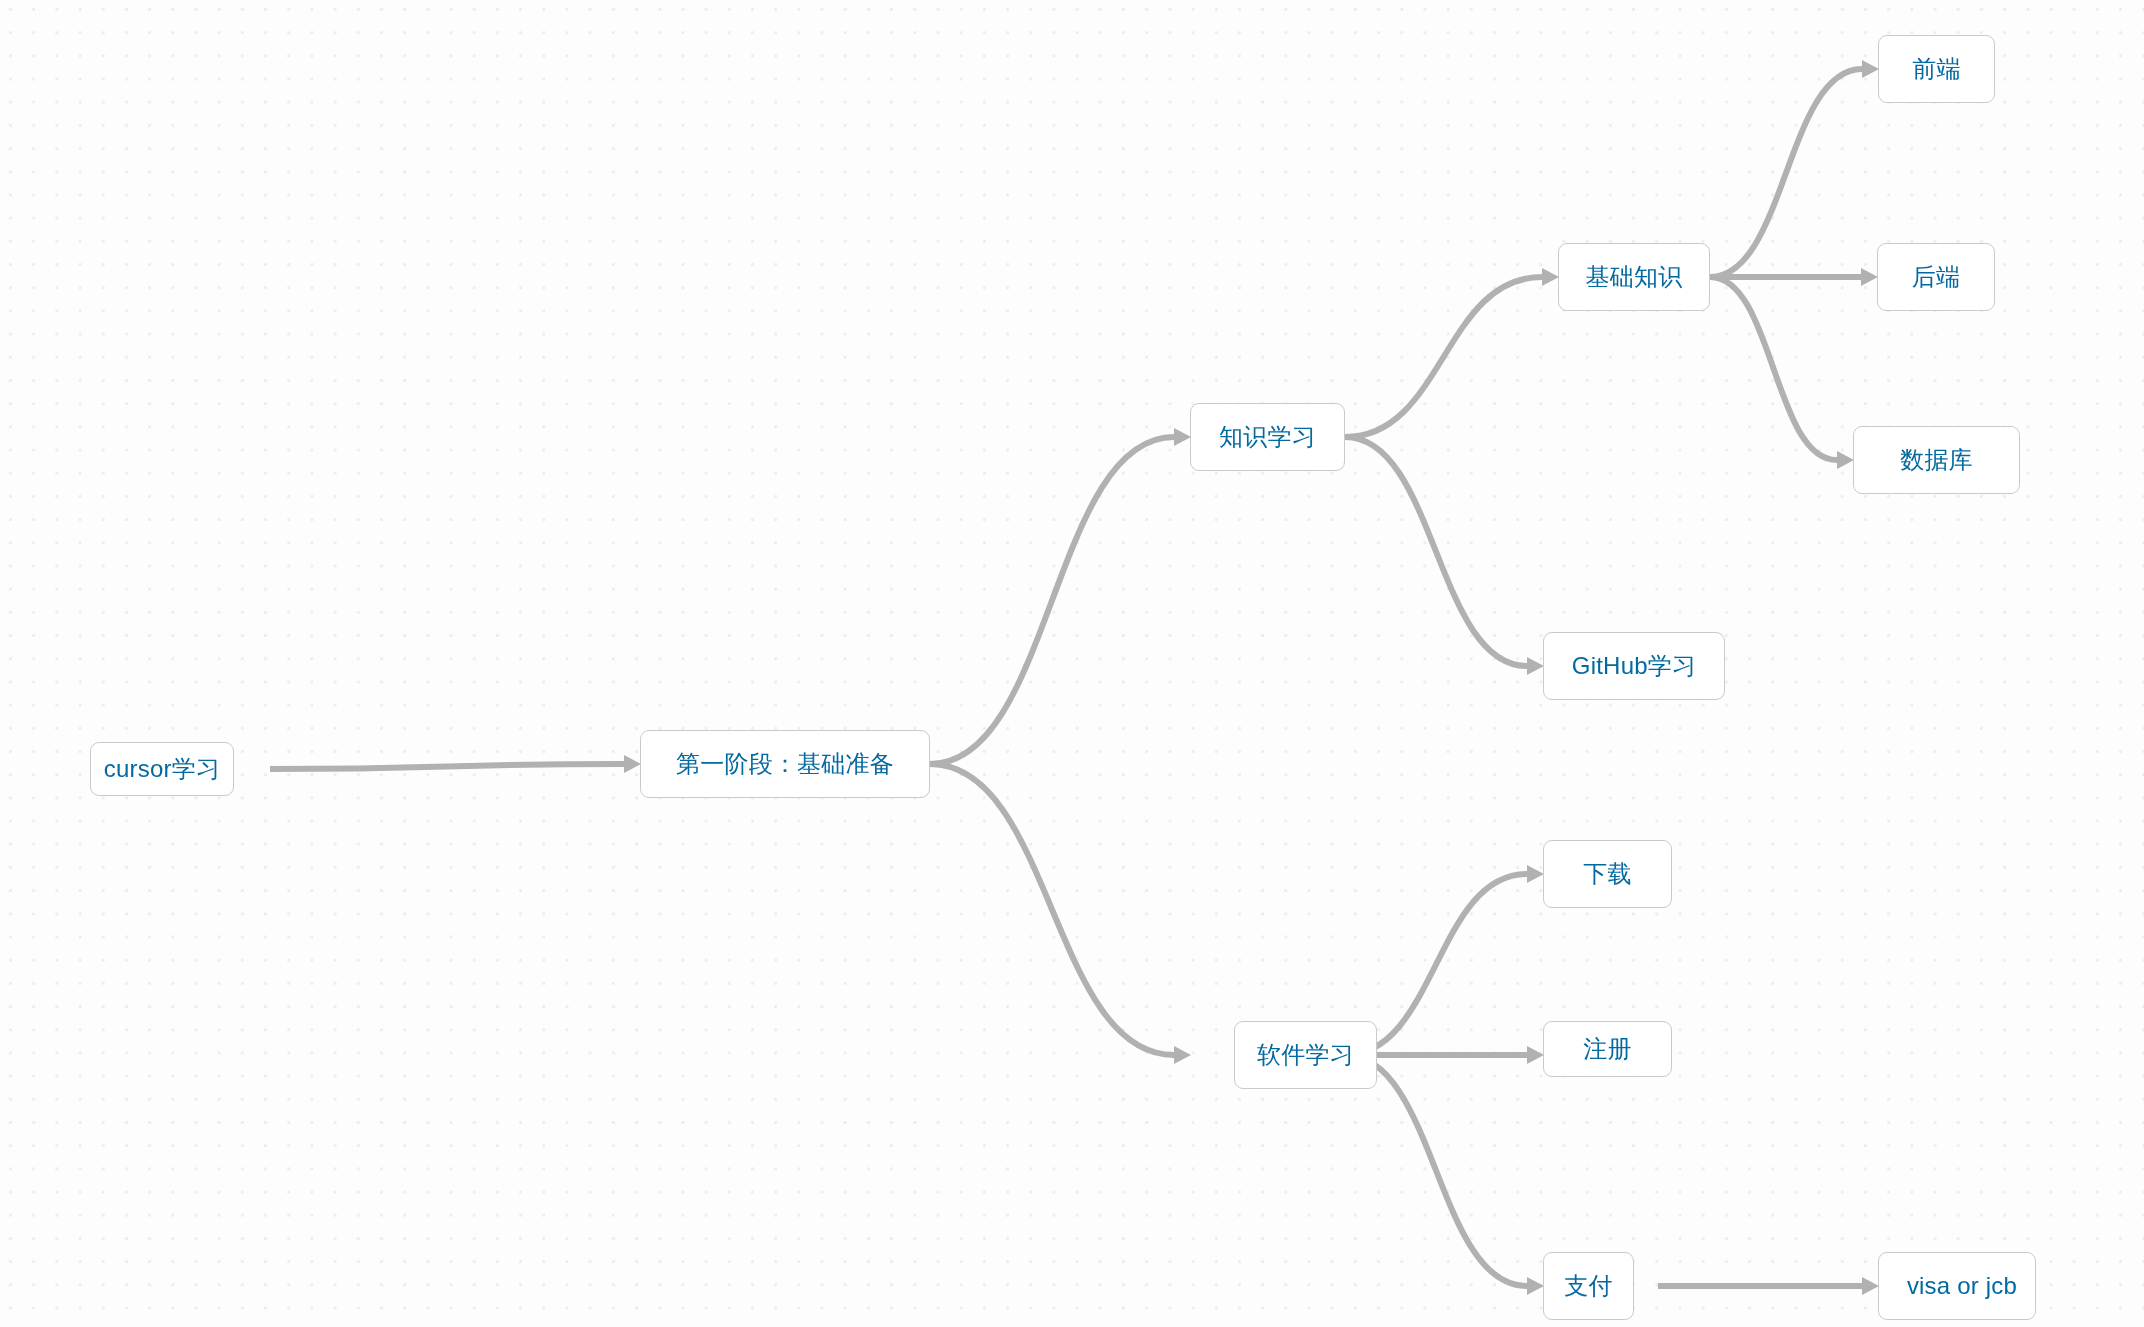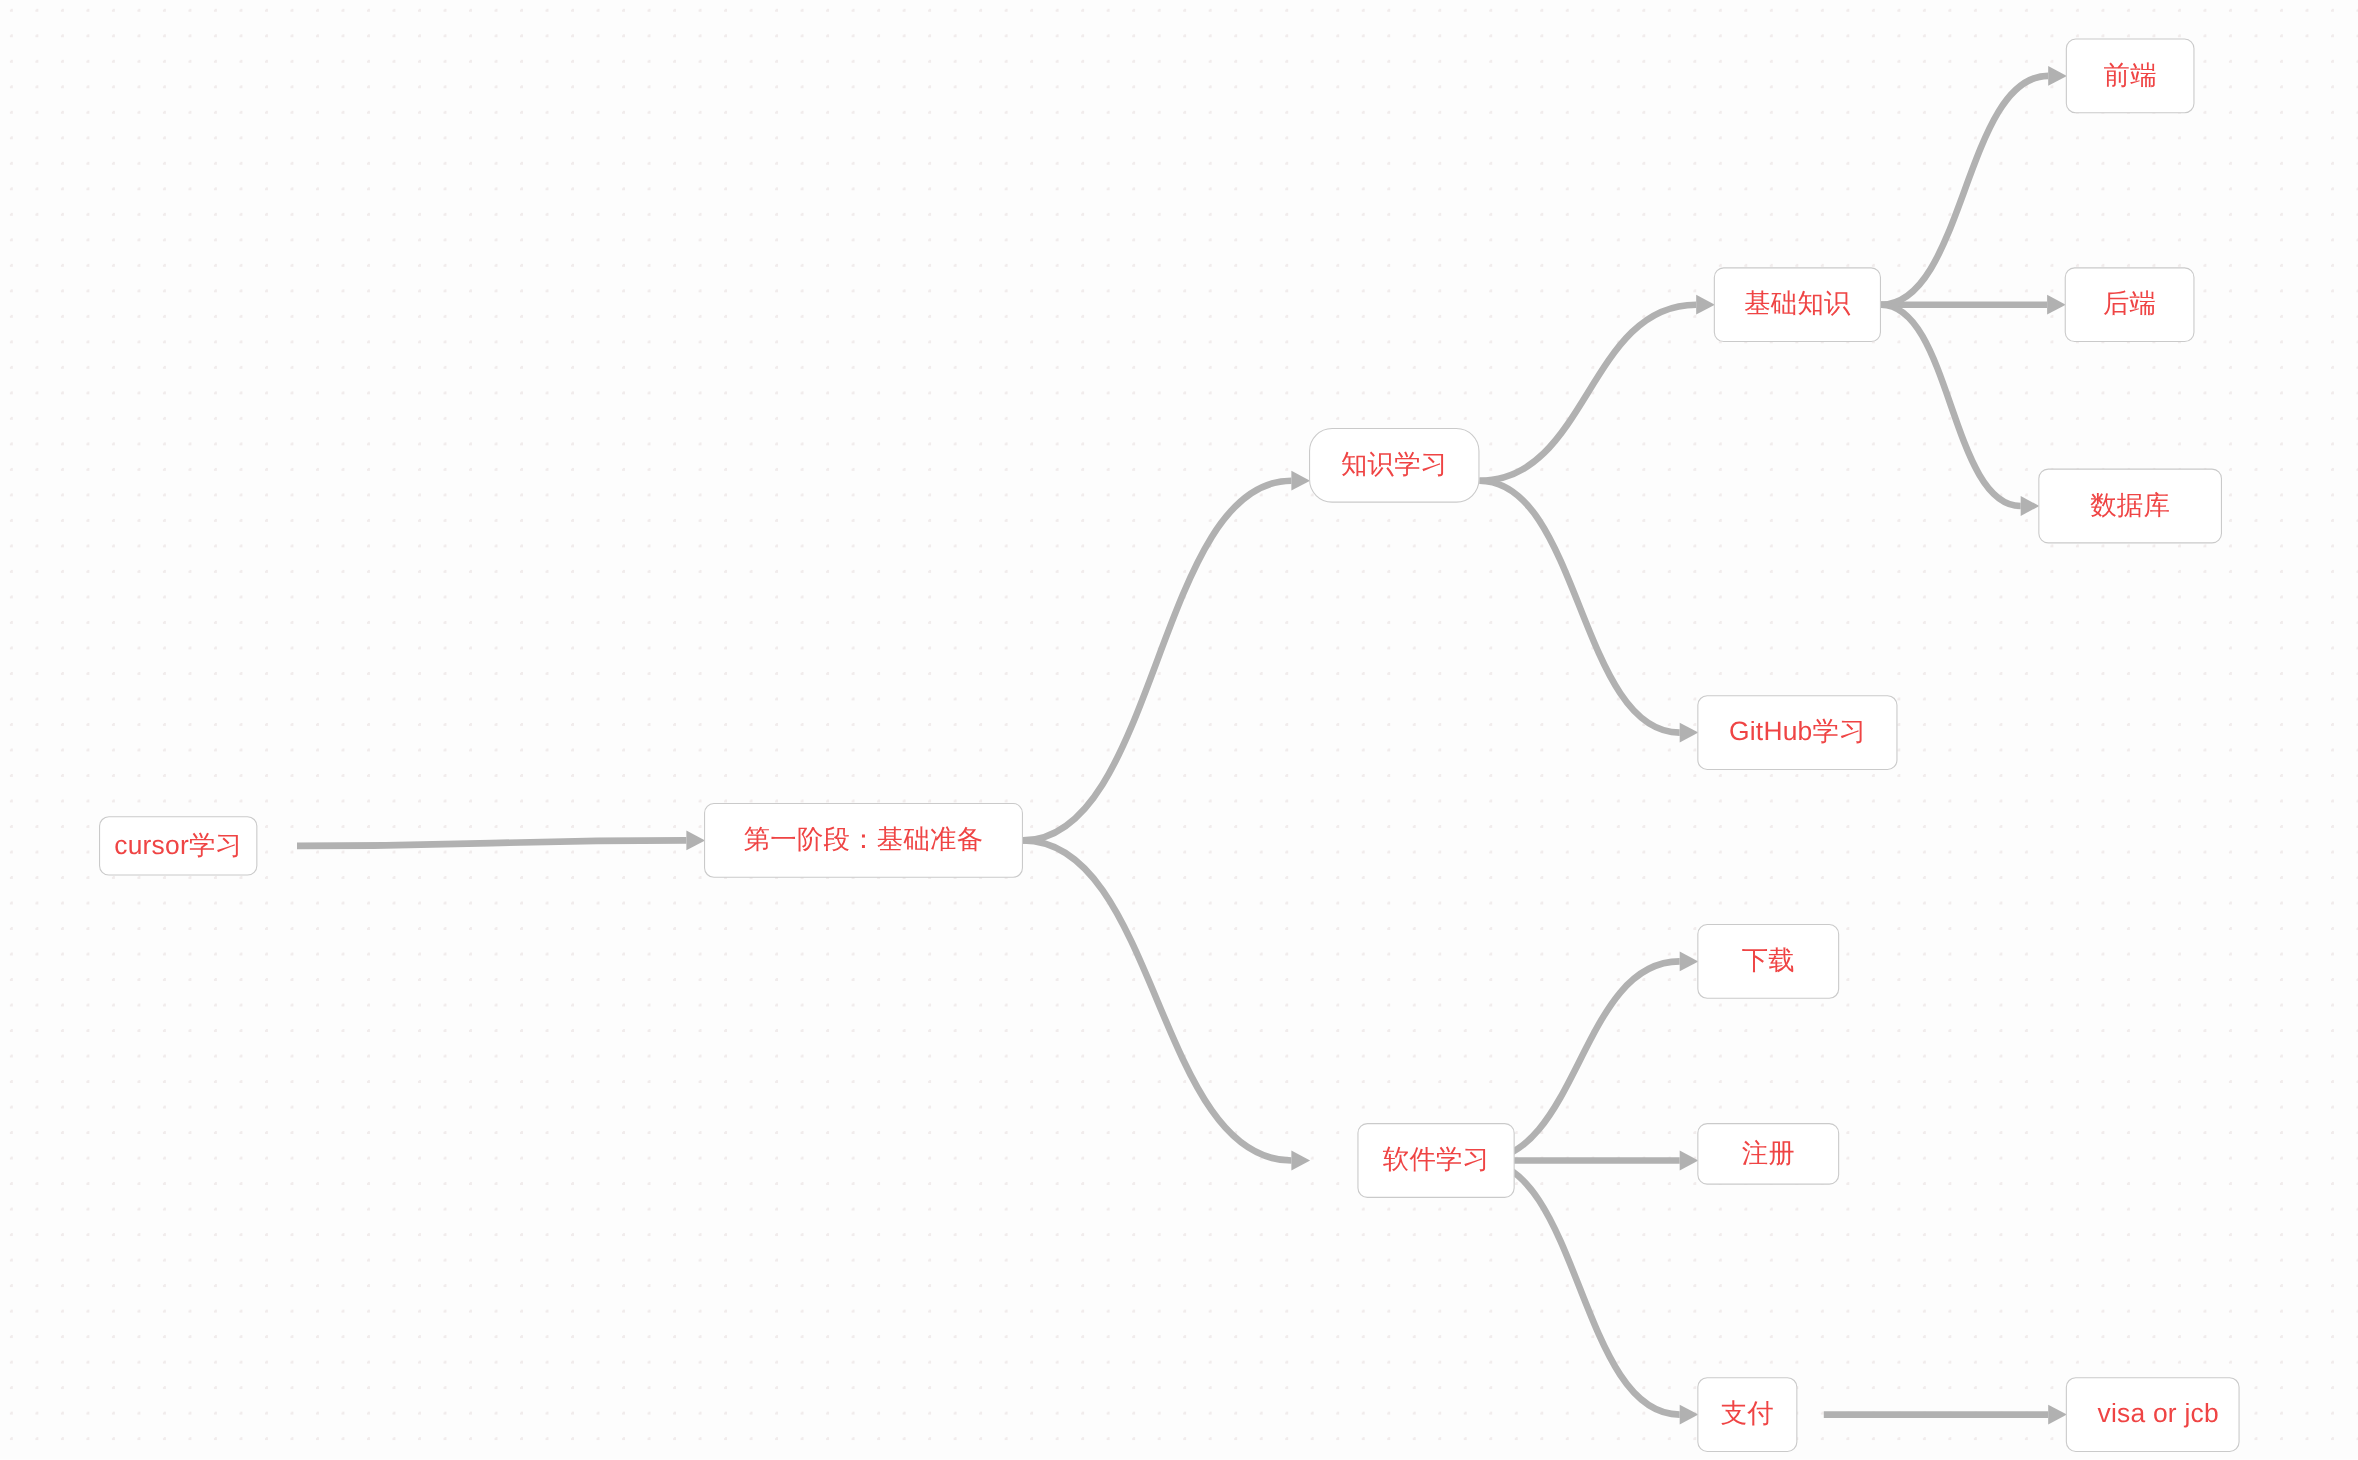--- a/index.html
+++ b/index.html
@@ -38,21 +38,21 @@
   }
   .node {
     position: absolute;
     box-sizing: border-box;
     background: #ffffff;
     border: 1.6px solid #cacaca;
     border-radius: 9px;
     display: flex;
     align-items: center;
     justify-content: center;
-    color: #ef4444;
+    color: #0369a1;
     font-size: 24px;
     line-height: 1;
     letter-spacing: 0.2px;
     white-space: nowrap;
     box-shadow: 0 0 0 0 rgba(0,0,0,0);
     cursor: default;
   }
   .node-label {
     pointer-events: none;
   }
@@ -87,21 +87,21 @@
       <path d="M 1658 1286 C 1760 1286, 1760 1286, 1862 1286" class="edge-path"></path>
       <polygon points="1879,1286 1862,1277 1862,1295" class="arrow-head"></polygon>
     </svg>
   <div id="nodes-layer">
       <div class="node" style="left: 90px; top: 742px; width: 144px; height: 54px;">
         <span class="node-label">cursor学习</span>
       </div>
       <div class="node" style="left: 640px; top: 730px; width: 290px; height: 68px;">
         <span class="node-label">第一阶段：基础准备</span>
       </div>
-      <div class="node" style="left: 1190px; top: 389px; width: 155px; height: 68px; border-radius: 21px;">
+      <div class="node" style="left: 1190px; top: 403px; width: 155px; height: 68px;">
         <span class="node-label">知识学习</span>
       </div>
       <div class="node" style="left: 1558px; top: 243px; width: 152px; height: 68px;">
         <span class="node-label">基础知识</span>
       </div>
       <div class="node" style="left: 1878px; top: 35px; width: 117px; height: 68px;">
         <span class="node-label">前端</span>
       </div>
       <div class="node" style="left: 1877px; top: 243px; width: 118px; height: 68px;">
         <span class="node-label">后端</span>

